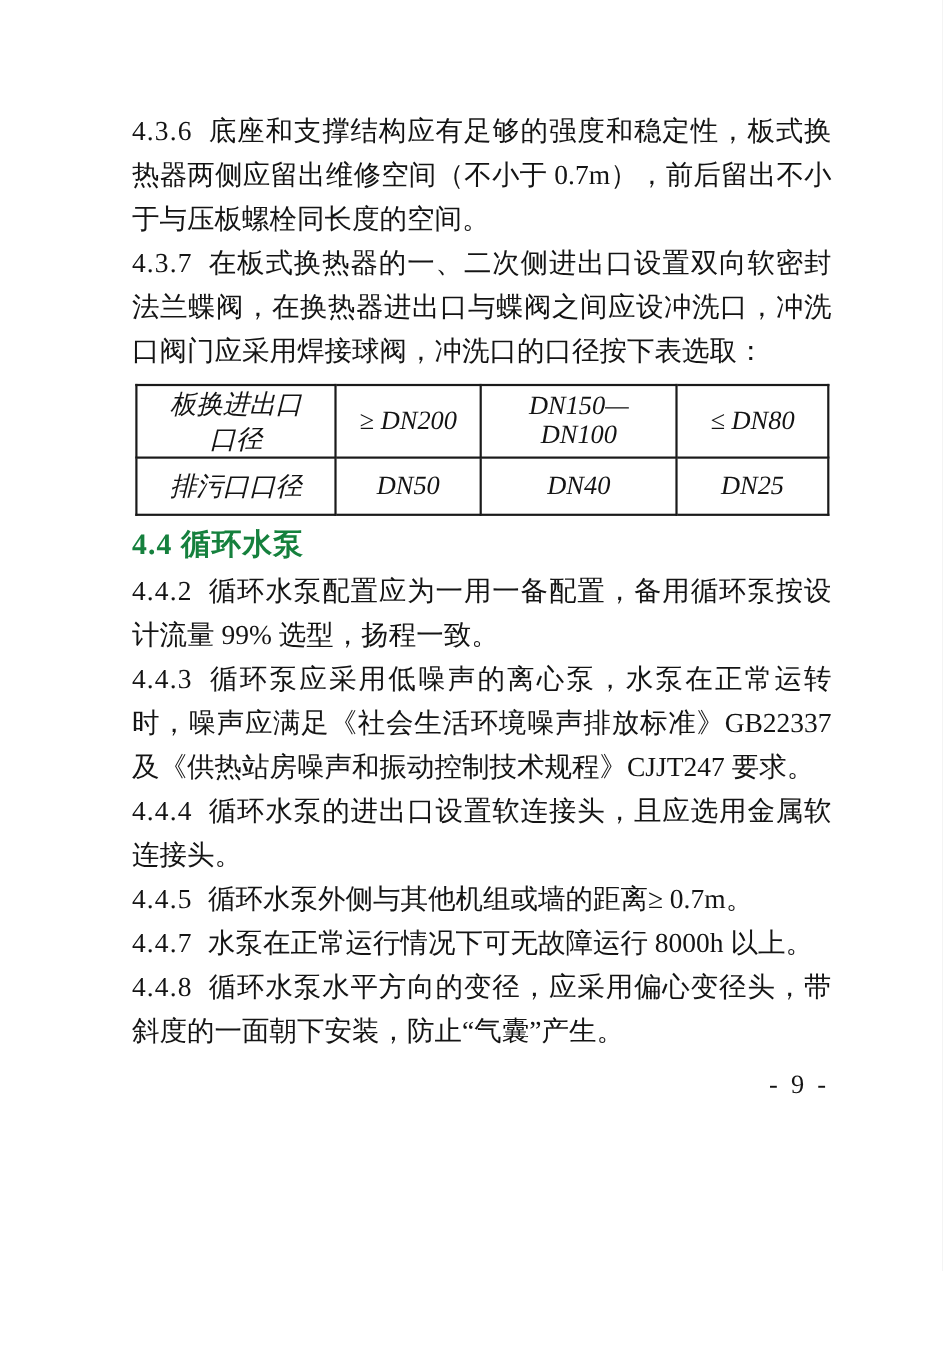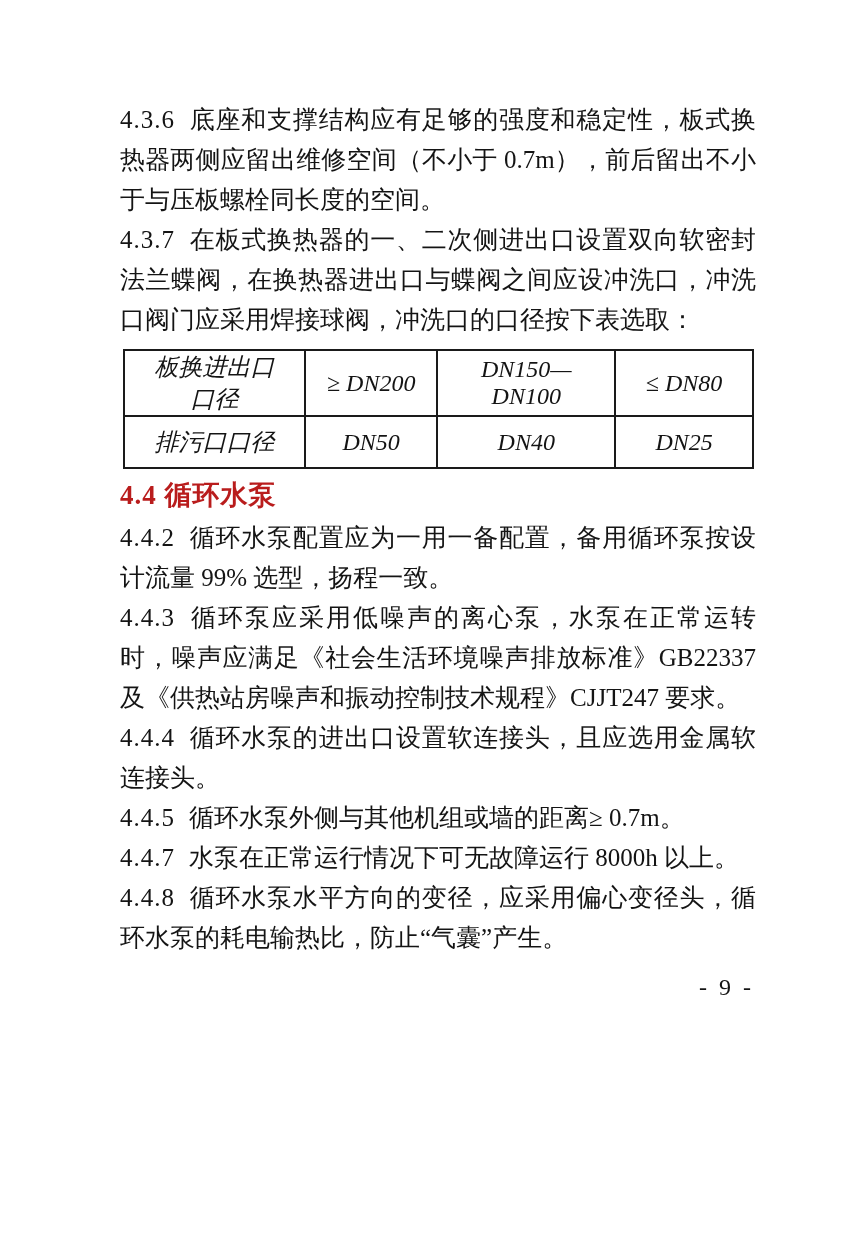--- a/index.html
+++ b/index.html
@@ -51,21 +51,21 @@
   }
   td.c1 { width: 28.8%; }
   td.c2 { width: 21.0%; }
   td.c3 { width: 28.3%; }
   td.c4 { width: 21.9%; }
   h2.sec-heading {
     font-size: 27px;
     font-weight: bold;
     line-height: 42px;
     margin: 1px 0 2px 0;
-    color: #b91c1c;
+    color: #15803d;
     letter-spacing: 1px;
   }
   .footer {
     margin-top: 16px;
     text-align: right;
     font-size: 24px;
     letter-spacing: 3px;
     padding-right: 2px;
     color: #141414;
   }
@@ -104,19 +104,19 @@
 
     <p class="para"><span class="num">4.4.3</span><span>循环泵应采用低噪声的离心泵，水泵在正常运转时，噪声应满足《社会生活环境噪声排放标准》GB22337 及《供热站房噪声和振动控制技术规程》CJJT247 要求。</span></p>
 
     <p class="para"><span class="num">4.4.4</span><span>循环水泵的进出口设置软连接头，且应选用金属软连接头。</span></p>
 
     <p class="para"><span class="num">4.4.5</span><span>循环水泵外侧与其他机组或墙的距离≥ 0.7m。</span></p>
 
 
     <p class="para"><span class="num">4.4.7</span><span>水泵在正常运行情况下可无故障运行 8000h 以上。</span></p>
 
-    <p class="para"><span class="num">4.4.8</span><span>循环水泵水平方向的变径，应采用偏心变径头，循环水泵的耗电输热比，防止“气囊”产生。</span></p>
+    <p class="para"><span class="num">4.4.8</span><span>循环水泵水平方向的变径，应采用偏心变径头，带斜度的一面朝下安装，防止“气囊”产生。</span></p>
 
 
     <div class="footer">- 9 -</div>
 
   </div>
 </div>
 
 </body></html>

